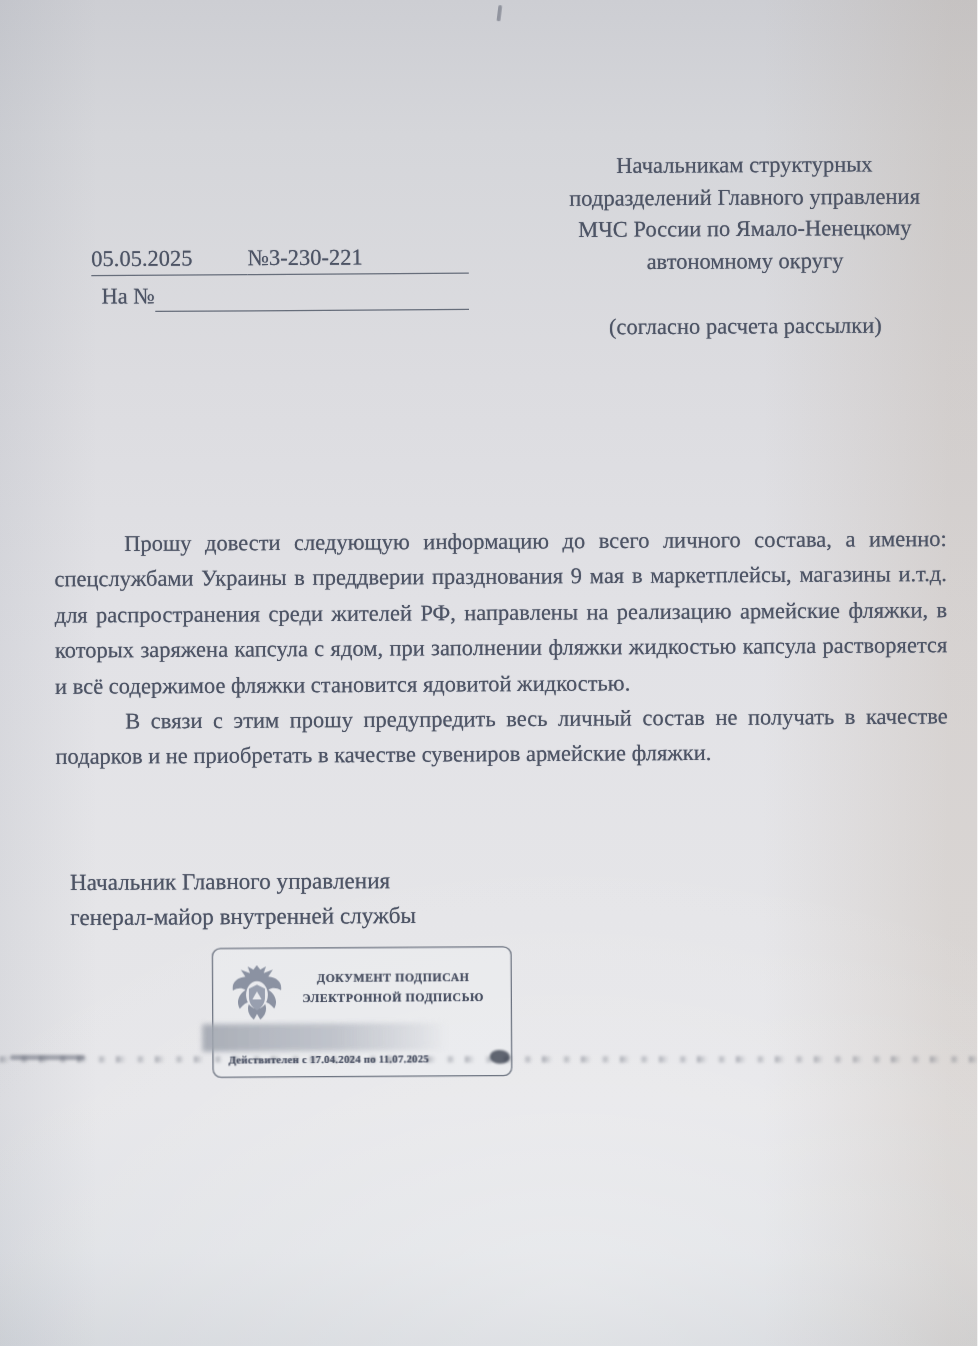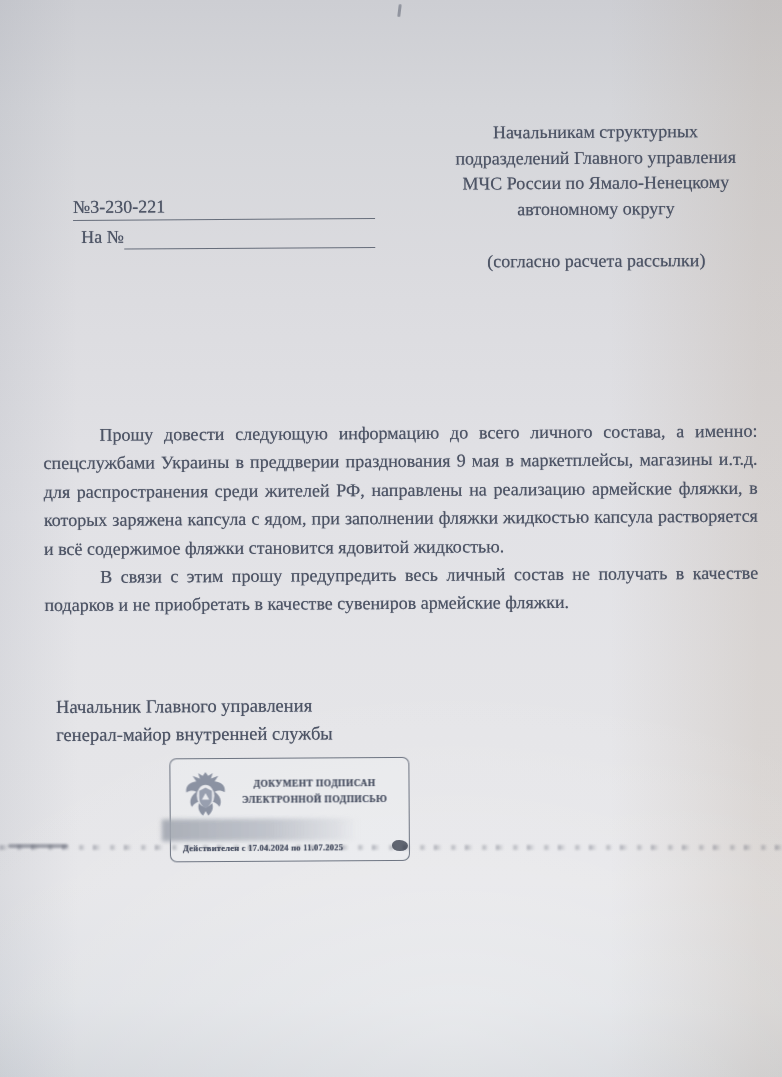--- a/index.html
+++ b/index.html
@@ -99,20 +99,21 @@
 </head>
 <body>
 
 <div class="photo">
   <div class="speck"></div>
 
   <div class="content">
 
     <div class="ref-block">
       <div class="ref-row1">
+        <span class="ref-date">05.05.2025</span>
         <span class="ref-number">№3-230-221</span>
       </div>
       <div class="ref-row2">
         <span>На №</span>
         <span class="ref-blank"></span>
       </div>
     </div>
 
     <div class="addressee">
       <div>Начальникам структурных</div>

